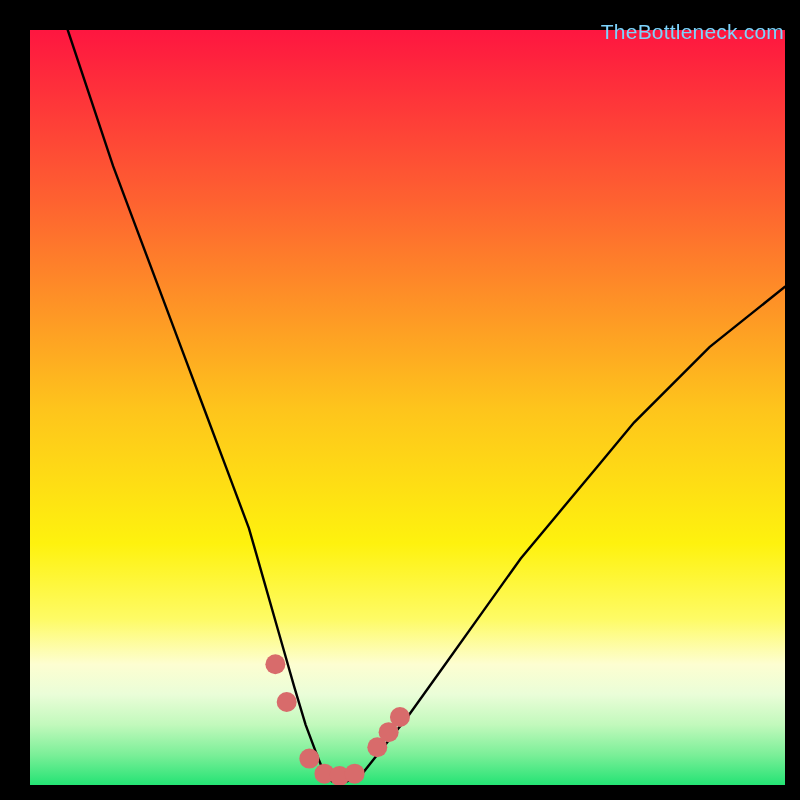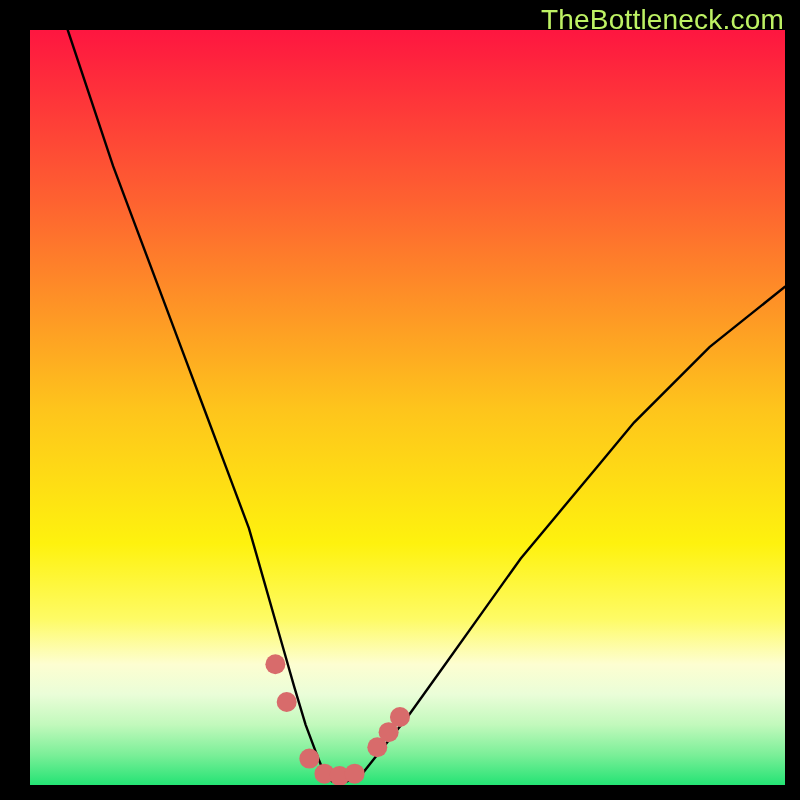--- a/index.html
+++ b/index.html
@@ -5,25 +5,25 @@
   * { margin: 0; padding: 0; box-sizing: border-box; }
   html, body { width: 800px; height: 800px; background: #000; overflow: hidden; }
   .outer {
     width: 800px;
     height: 800px;
     background: #000;
     position: relative;
   }
   .watermark {
     position: absolute;
-    top: 4px;
+    top: 20px;
     right: 16px;
     font-family: Arial, Helvetica, sans-serif;
-    font-size: 28px;
-    color: #bef264;
+    font-size: 21px;
+    color: #7dd3fc;
     letter-spacing: 0.2px;
     z-index: 10;
   }
   .plot {
     position: absolute;
     left: 30px;
     top: 30px;
     width: 755px;
     height: 755px;
   }

